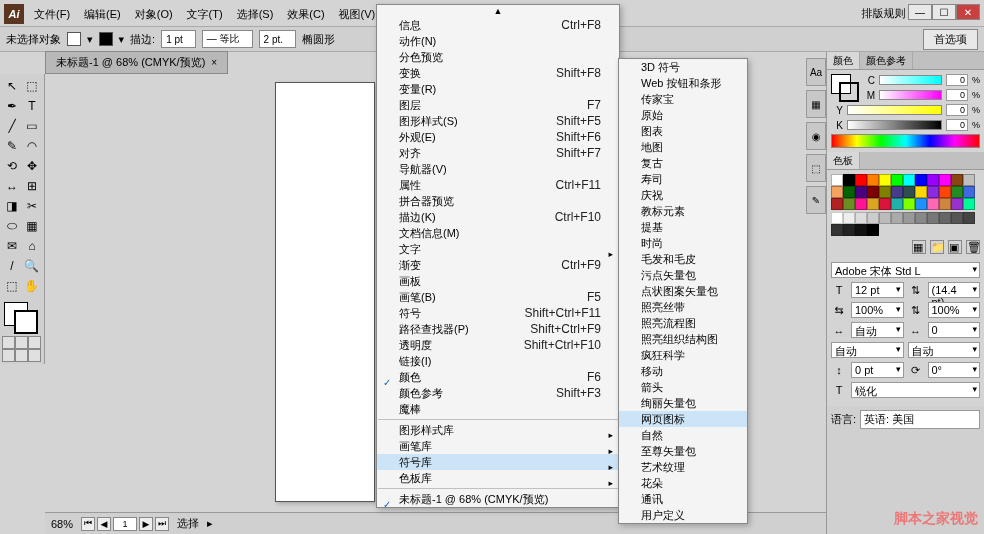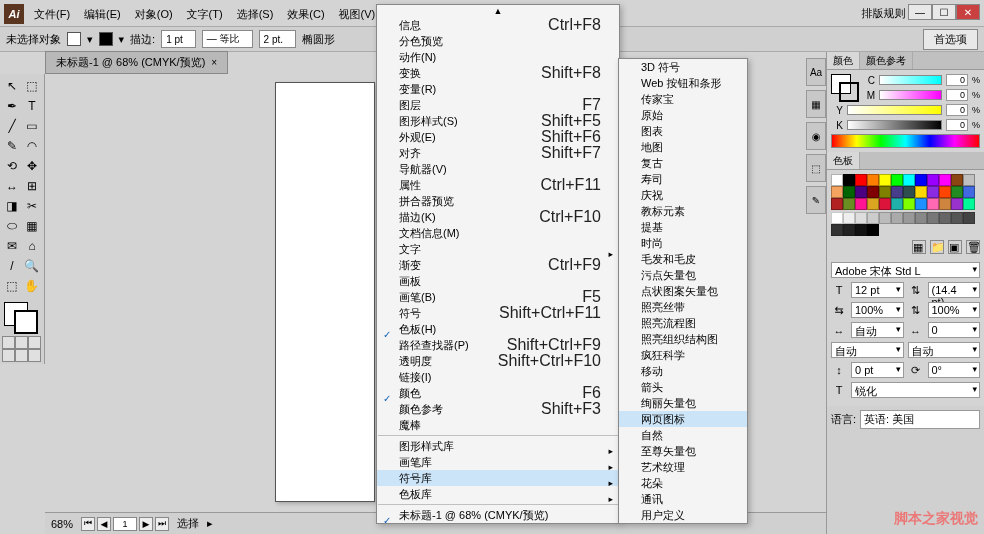--- a/index.html
+++ b/index.html
@@ -27,21 +27,21 @@
 .toolmini div{width:13px;height:13px;border:1px solid #888;background:#e0e0e0}
 .canvasarea{position:absolute;left:45px;top:74px;width:780px;height:432px;background:#d4d4d4}
 .artboard{position:absolute;left:230px;top:8px;width:100px;height:420px;background:#fff;border:1px solid #555;box-shadow:2px 2px 4px rgba(0,0,0,.2)}
 .statusbar{position:absolute;left:45px;bottom:0;right:158px;height:22px;background:#d0d0d0;border-top:1px solid #999;display:flex;align-items:center;padding:0 6px;gap:8px;font-size:10px}
 .statusbar .nav{display:flex;gap:2px}
 .statusbar .nav div{width:14px;height:14px;border:1px solid #888;background:#eee;display:flex;align-items:center;justify-content:center;font-size:9px}
 .menu1{position:absolute;left:376px;top:4px;width:244px;background:#f4f4f4;border:1px solid #888;box-shadow:2px 2px 6px rgba(0,0,0,.25);z-index:10}
 .menu2{position:absolute;left:618px;top:58px;width:130px;background:#f4f4f4;border:1px solid #888;box-shadow:2px 2px 6px rgba(0,0,0,.25);z-index:11}
 .mitem{display:flex;align-items:center;height:16px;padding:0 18px 0 22px;position:relative;cursor:default;font-size:11px}
 .mitem.hl{background:#cce4f7}
-.mitem .sc{margin-left:auto;color:#222;font-size:16px}
+.mitem .sc{margin-left:auto;color:#222;font-size:12px}
 .mitem .ar::after{content:"▸";position:absolute;right:6px;font-size:9px}
 .mitem .chk::before{content:"✓";position:absolute;left:6px;font-size:10px;color:#1560b5}
 .msep{height:1px;background:#c0c0c0;margin:2px 1px}
 .uparr{text-align:center;font-size:9px;height:12px;line-height:12px}
 .rtabs{position:absolute;right:158px;top:58px;width:20px;display:flex;flex-direction:column;gap:4px}
 .rtabs div{height:28px;background:#c8c8c8;border:1px solid #999;display:flex;align-items:center;justify-content:center;font-size:10px}
 .panelcol{position:absolute;right:0;top:52px;width:158px;background:#d0d0d0;border-left:1px solid #999;bottom:0;display:flex;flex-direction:column}
 .ptabs{display:flex;background:#c0c0c0;border-bottom:1px solid #999;height:18px}
 .ptabs span{padding:2px 6px;font-size:10px;border-right:1px solid #aaa}
 .ptabs span.act{background:#d8d8d8}
@@ -156,24 +156,24 @@
   <span>▸</span>
 </div>
 
 <div class="menu1" id="menu1">
   <div class="uparr">▲</div>
 <div class="mitem">
       <span>信息</span>
       <span class="sc">Ctrl+F8</span>
     </div>
     <div class="mitem">
+      <span>动作(N)</span>
+    </div>
+    <div class="mitem">
       <span>分色预览</span>
-    </div>
-    <div class="mitem">
-      <span>动作(N)</span>
     </div>
     <div class="mitem">
       <span>变换</span>
       <span class="sc">Shift+F8</span>
     </div>
     <div class="mitem">
       <span>变量(R)</span>
     </div>
     <div class="mitem">
       <span>图层</span>
@@ -219,24 +219,20 @@
     <div class="mitem">
       <span>画板</span>
     </div>
     <div class="mitem">
       <span>画笔(B)</span>
       <span class="sc">F5</span>
     </div>
     <div class="mitem">
       <span>符号</span>
       <span class="sc">Shift+Ctrl+F11</span>
-    </div>
-    <div class="mitem">
-      <span class="chk"></span>
-      <span>色板(H)</span>
     </div>
     <div class="mitem">
       <span>路径查找器(P)</span>
       <span class="sc">Shift+Ctrl+F9</span>
     </div>
     <div class="mitem">
       <span>透明度</span>
       <span class="sc">Shift+Ctrl+F10</span>
     </div>
     <div class="mitem">

